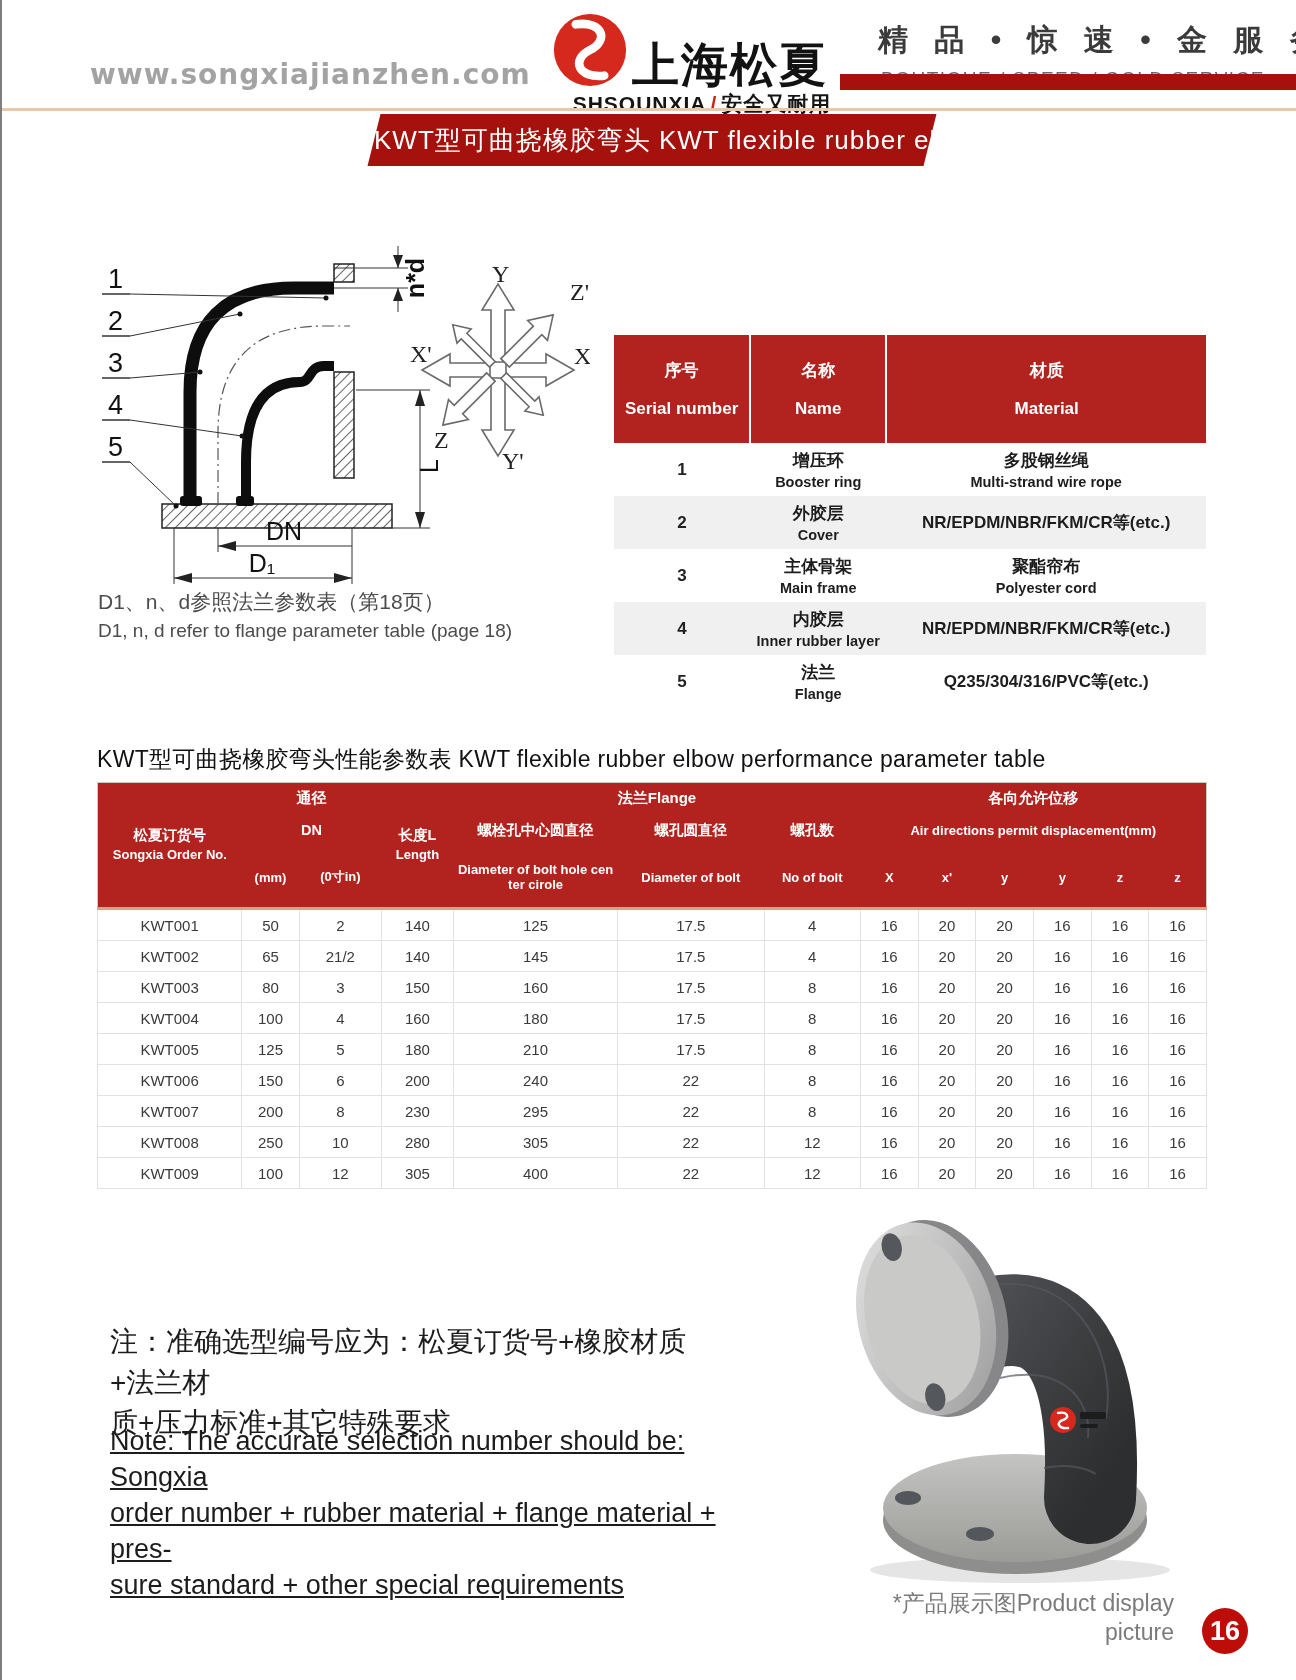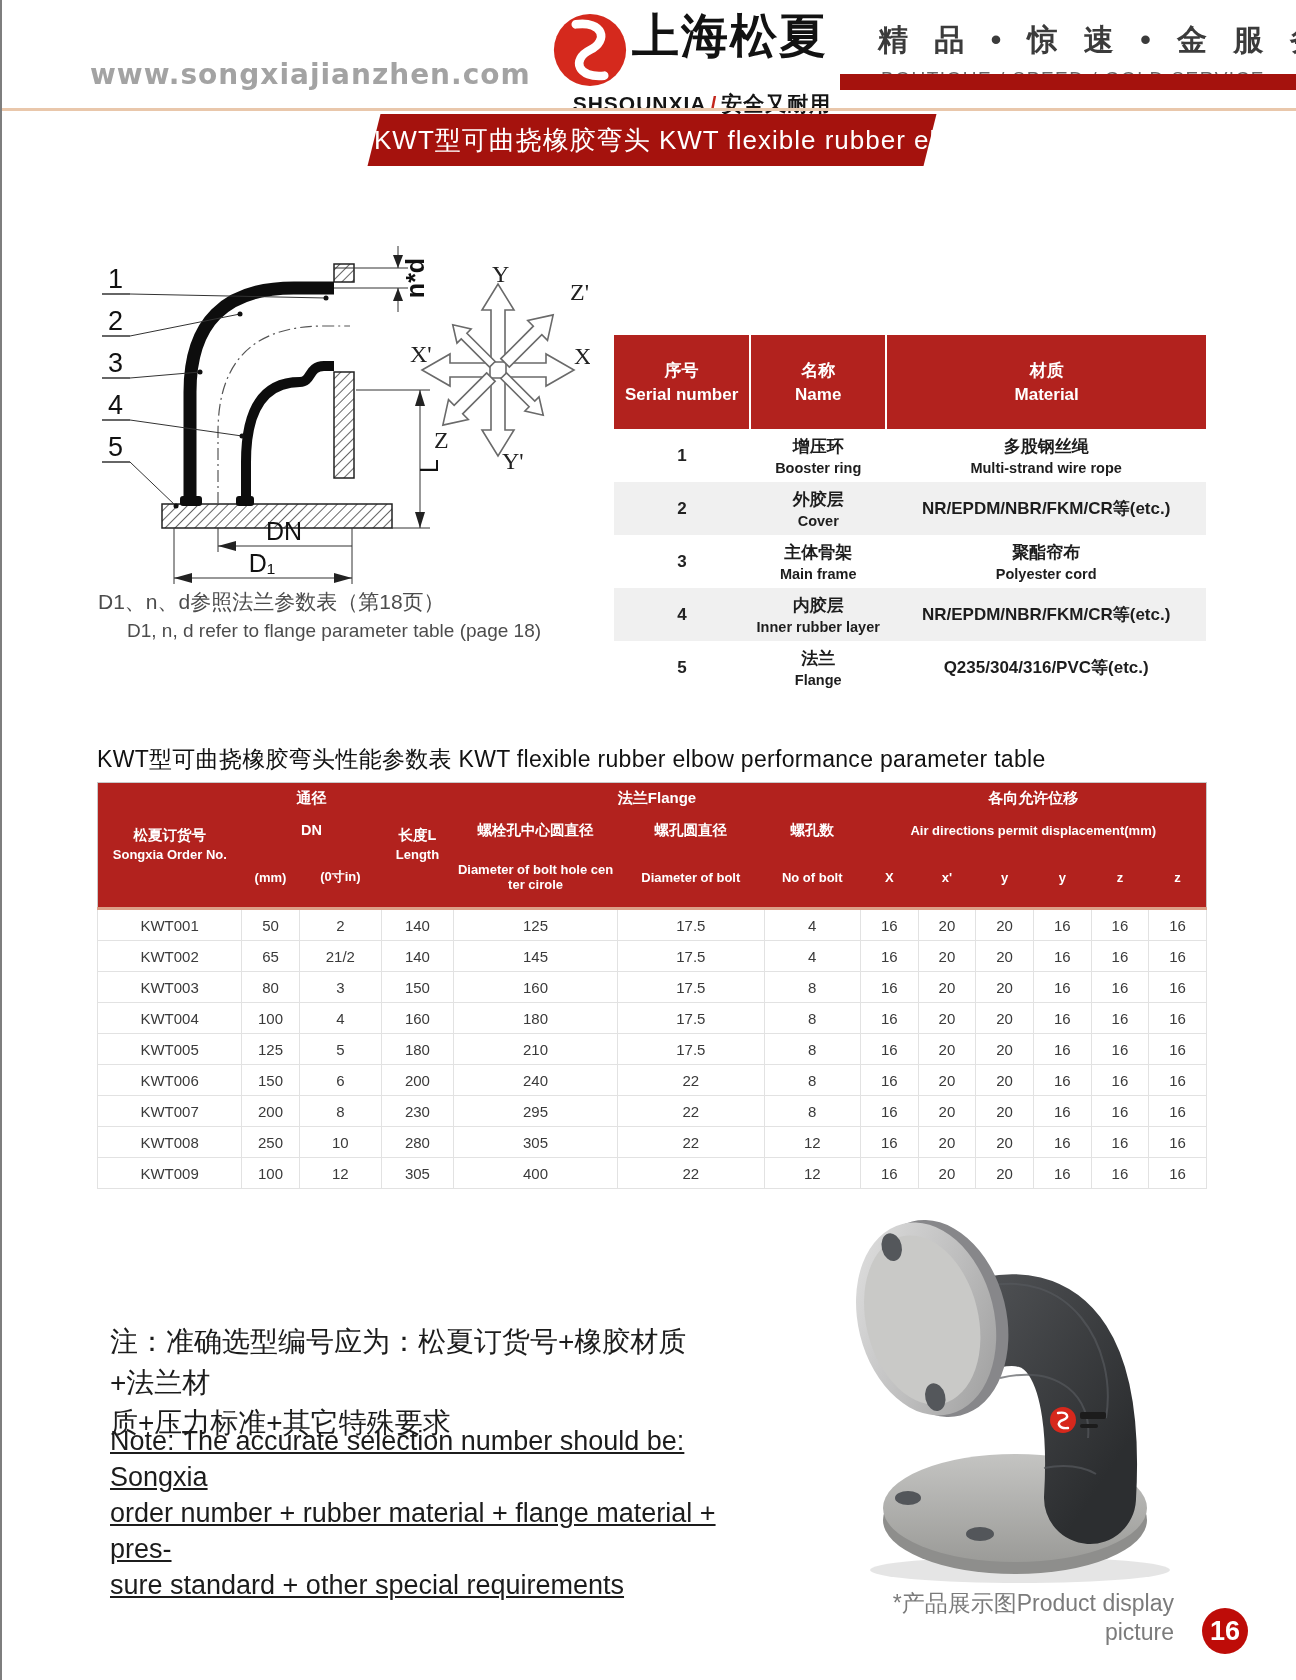--- a/index.html
+++ b/index.html
@@ -2,45 +2,45 @@
 <html><head>
 <meta charset="utf-8">
 <style>
   html,body{margin:0;padding:0;background:#fff;}
   .page{position:relative;width:1296px;height:1680px;background:#fff;overflow:hidden;
         font-family:"Liberation Sans",sans-serif;border-left:2px solid #7e7e7e;box-sizing:border-box;}
   
   .site-url{position:absolute;left:88px;top:58px;font-size:28px;font-weight:bold;
             color:#a3a3a3;letter-spacing:1px;font-family:"DejaVu Sans",sans-serif;text-align:center;}
   .logo-block{position:absolute;left:550px;top:12px;width:300px;}
-  .logo-row{display:flex;align-items:flex-start;}
+  .logo-row{display:flex;align-items:flex-end;}
   .logo-mark{width:76px;height:76px;flex:0 0 76px;}
   .logo-cn{font-size:47px;font-weight:900;color:#121212;letter-spacing:2px;line-height:1;margin-left:4px;
            font-family:"Liberation Sans",sans-serif;}
   .logo-sub{margin-top:2px;text-align:center;font-size:21px;font-weight:bold;color:#141414;letter-spacing:1px;}
   .logo-sub .slash{color:#c3261c;font-weight:bold;padding:0 4px;}
   .slogan-cn{position:absolute;left:876px;top:20px;font-size:30px;font-weight:600;color:#3b3b3b;letter-spacing:9px;white-space:nowrap;}
   .slogan-en{position:absolute;left:879px;top:56px;font-size:19px;color:#686868;letter-spacing:1.5px;white-space:nowrap;margin-top:12px;}
   .red-bar{position:absolute;left:838px;top:74px;width:458px;height:16px;background:#a5120d;}
   .tan-line{position:absolute;left:0;top:108px;width:1296px;height:3px;background:#e9c7ab;}
   .banner{position:absolute;left:372px;top:114px;width:556px;height:52px;background:#a5120d;transform:skewX(-14deg);}
   .banner-text{display:block;width:100%;height:100%;transform:skewX(14deg);color:#fff;font-size:26px;
                line-height:52px;text-align:center;letter-spacing:1px;white-space:nowrap;}
   
   .elbow-svg{position:absolute;left:92px;top:242px;}
   .axis-svg{position:absolute;left:408px;top:266px;}
   .diagram-caption{position:absolute;left:96px;top:588px;color:#4c4c4c;}
   .diagram-caption .cap-cn{font-size:21px;margin-bottom:4px;}
-  .diagram-caption .cap-en{font-size:19px;margin-left:29px;}
+  .diagram-caption .cap-en{font-size:19px;}
   
   .mat-table{position:absolute;left:612px;top:335px;width:592px;border-collapse:collapse;table-layout:fixed;}
   .mat-table th{background:#b2221e;color:#fff;padding:24px 2px;border-right:2px solid #fff;}
   .mat-table th:last-child{border-right:none;}
   .mat-table th .h-cn{font-size:17px;font-weight:bold;}
-  .mat-table th .h-en{font-size:17px;font-weight:bold;margin-top:3px;}
+  .mat-table th .h-en{font-size:17px;font-weight:bold;margin-top:17px;}
   .mat-table td{text-align:center;vertical-align:middle;padding:6px 2px;}
   .mat-table tr.alt td{background:#f0f0f0;}
   .mat-table .c-no{font-size:17px;color:#222;font-weight:bold;}
   .mat-table .l-cn{font-size:17px;font-weight:bold;color:#1d1d1d;}
   .mat-table .l-en{font-size:14.5px;font-weight:bold;color:#1d1d1d;margin-top:2px;}
   .col-no{width:23%;} .col-name{width:23%;} .col-mat{width:54%;}
   
   .param-title{position:absolute;left:95px;top:744px;font-size:23px;color:#111;letter-spacing:.3px;white-space:nowrap;}
   .param-table{position:absolute;left:95px;top:782px;width:1110px;border-collapse:collapse;table-layout:fixed;
                border:1px solid #c9c9c9;}

